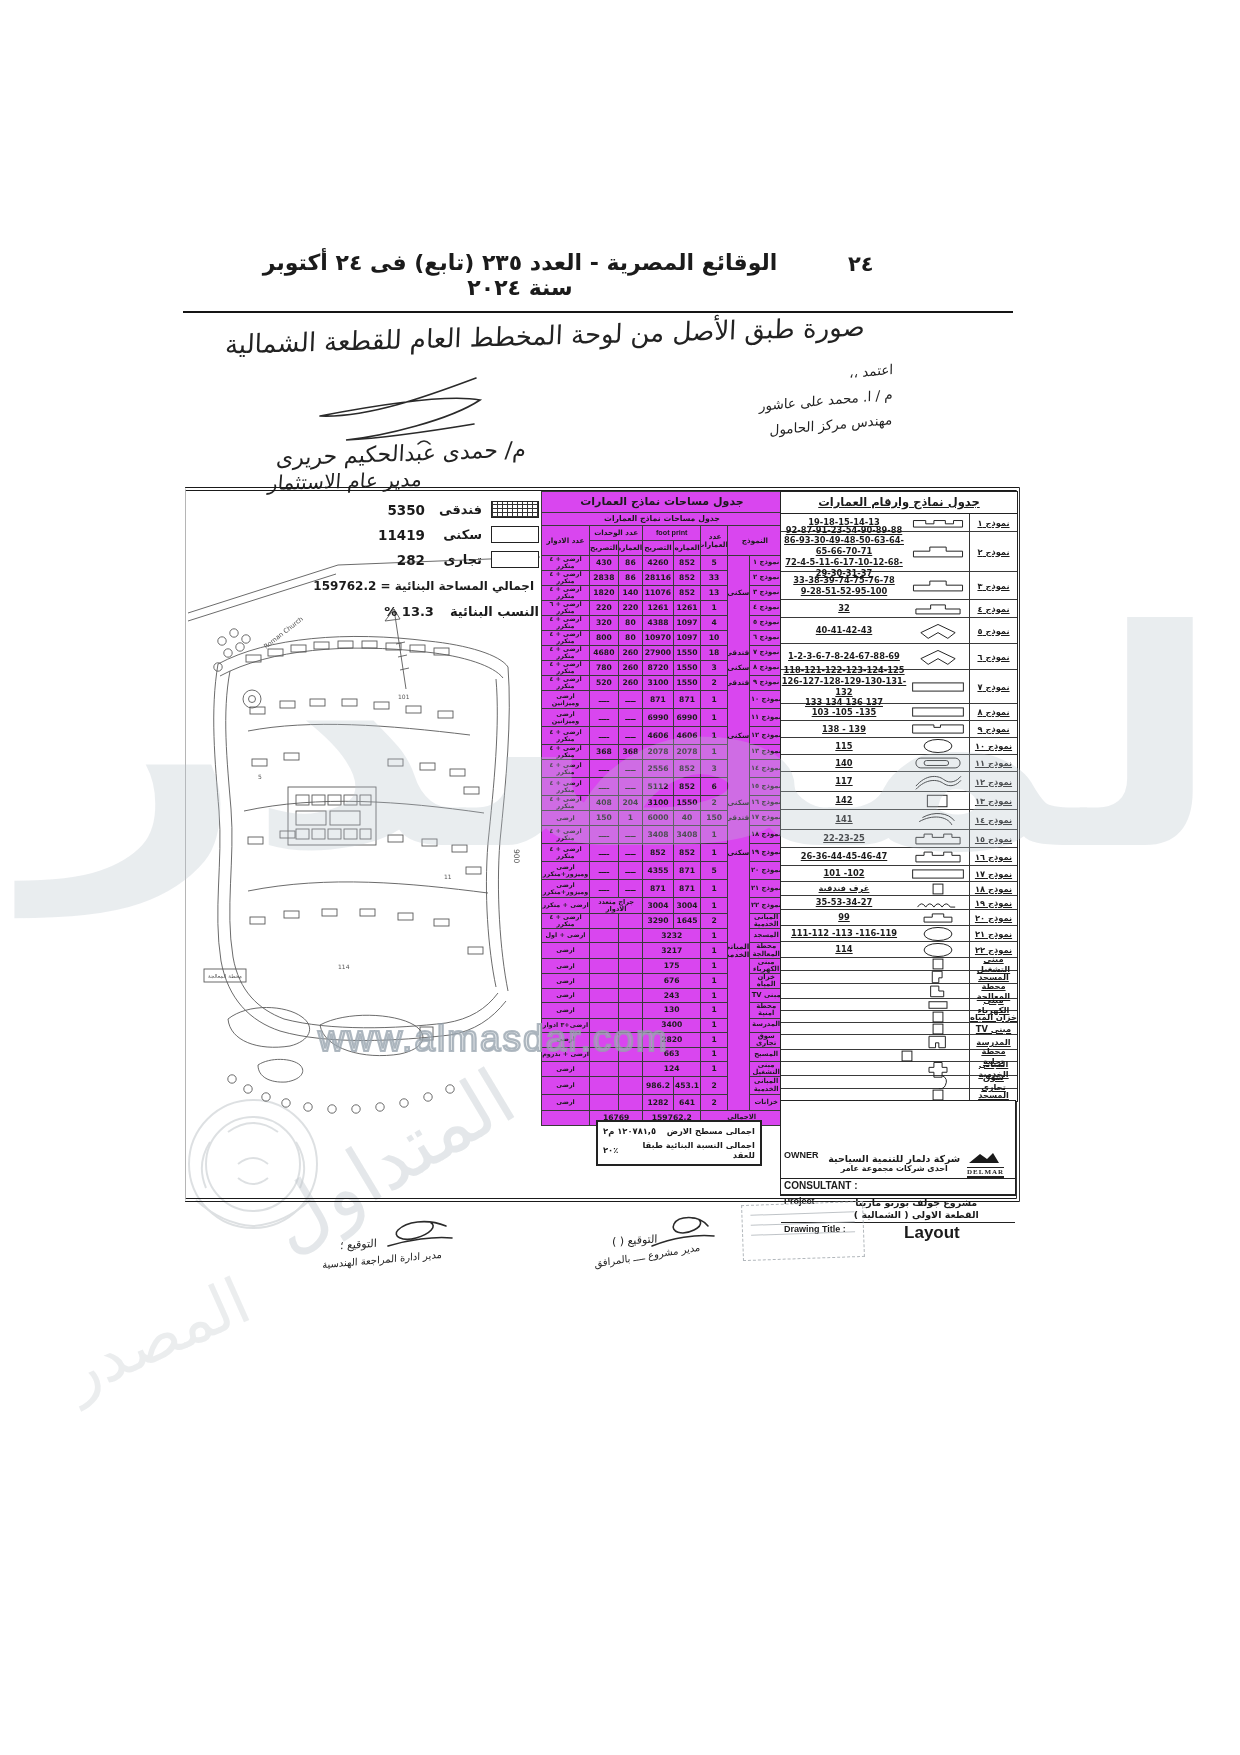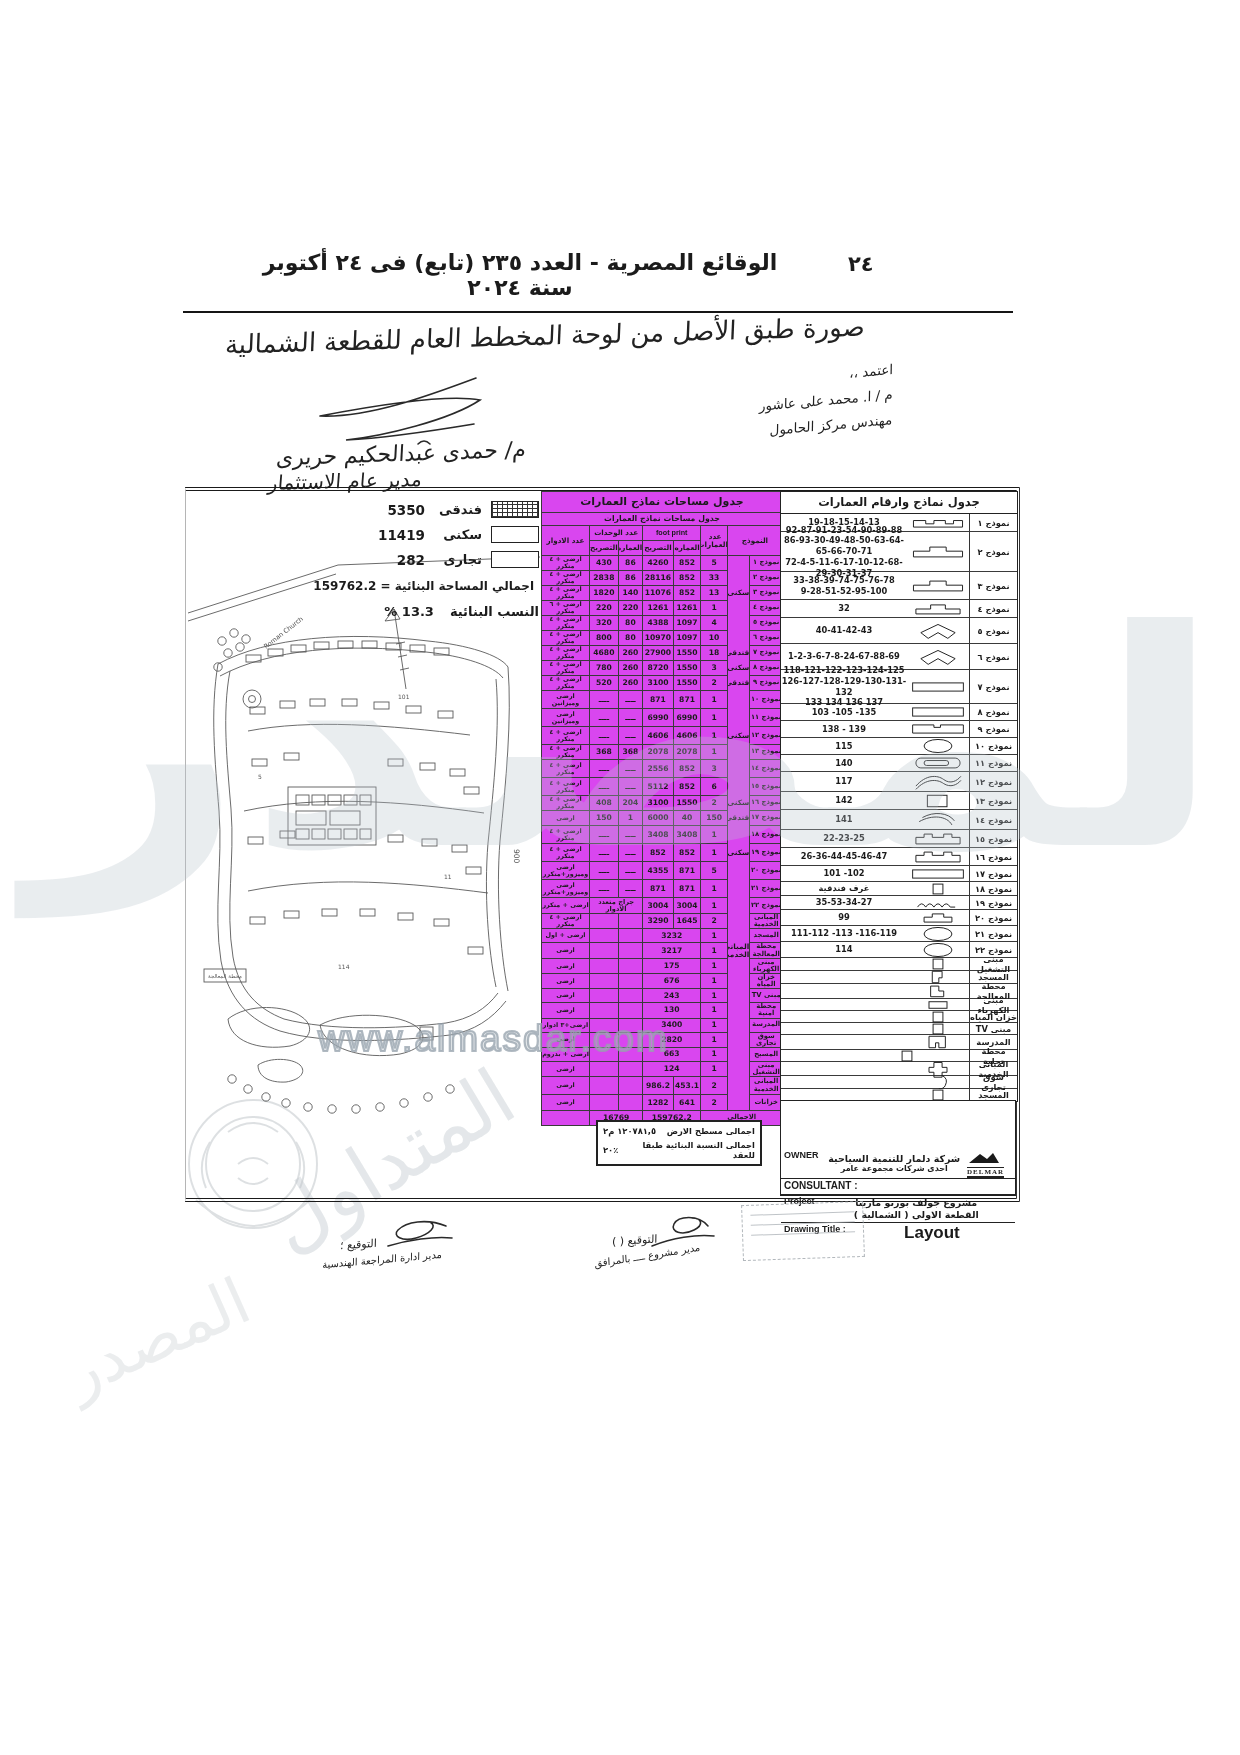--- a/index.html
+++ b/index.html
@@ -45,21 +45,21 @@
   table.area .t2{font-size:7.8px;height:12px;}
   table.area .hd{font-size:7.2px;}
   table.area td.lbl{font-size:6.8px;}
   table.area td.cat{border-top:none;border-bottom:none;font-size:7.4px;}
   table.area td.fl{font-size:6.4px;}
   table.area tr.h17 td{height:17px;}
   table.area tr.h15 td{height:15px;}
   table.area tr.h13 td{height:13px;}
   table.area td.note{font-size:6.6px;}
   
-  .models{left:594px;top:0;width:236px;height:609px;direction:rtl;border:1.5px solid #222;background:#fff;overflow:hidden;}
+  .models{left:594px;top:0;width:236px;height:609px;direction:rtl;border:1.5px solid #222;background:#fff;overflow:hidden;text-decoration:underline;}
   .m-title{font-size:11.5px;font-weight:bold;text-align:center;height:21px;line-height:21px;border-bottom:1.5px solid #222;}
   .mrow{display:flex;align-items:center;border-bottom:1px solid #3a3a3a;box-sizing:border-box;}
   .m-lbl{width:47px;border-left:1.4px solid #333;align-self:stretch;display:flex;align-items:center;justify-content:center;
          font-size:8.3px;font-weight:bold;text-align:center;}
   .m-icon{width:62px;display:flex;justify-content:center;align-items:center;}
   .m-icon svg{width:58px;height:18px;}
   .m-icon path,.m-icon rect,.m-icon ellipse,.m-icon circle{fill:none;stroke:#222;stroke-width:1.2;}
   .m-nums{flex:1;direction:ltr;text-align:center;font-size:8.3px;font-weight:bold;line-height:1.3;}
   
   .tblock{left:594px;top:609px;width:236px;height:96px;border:1.6px solid #222;background:#fff;font-size:9px;box-sizing:border-box;}

